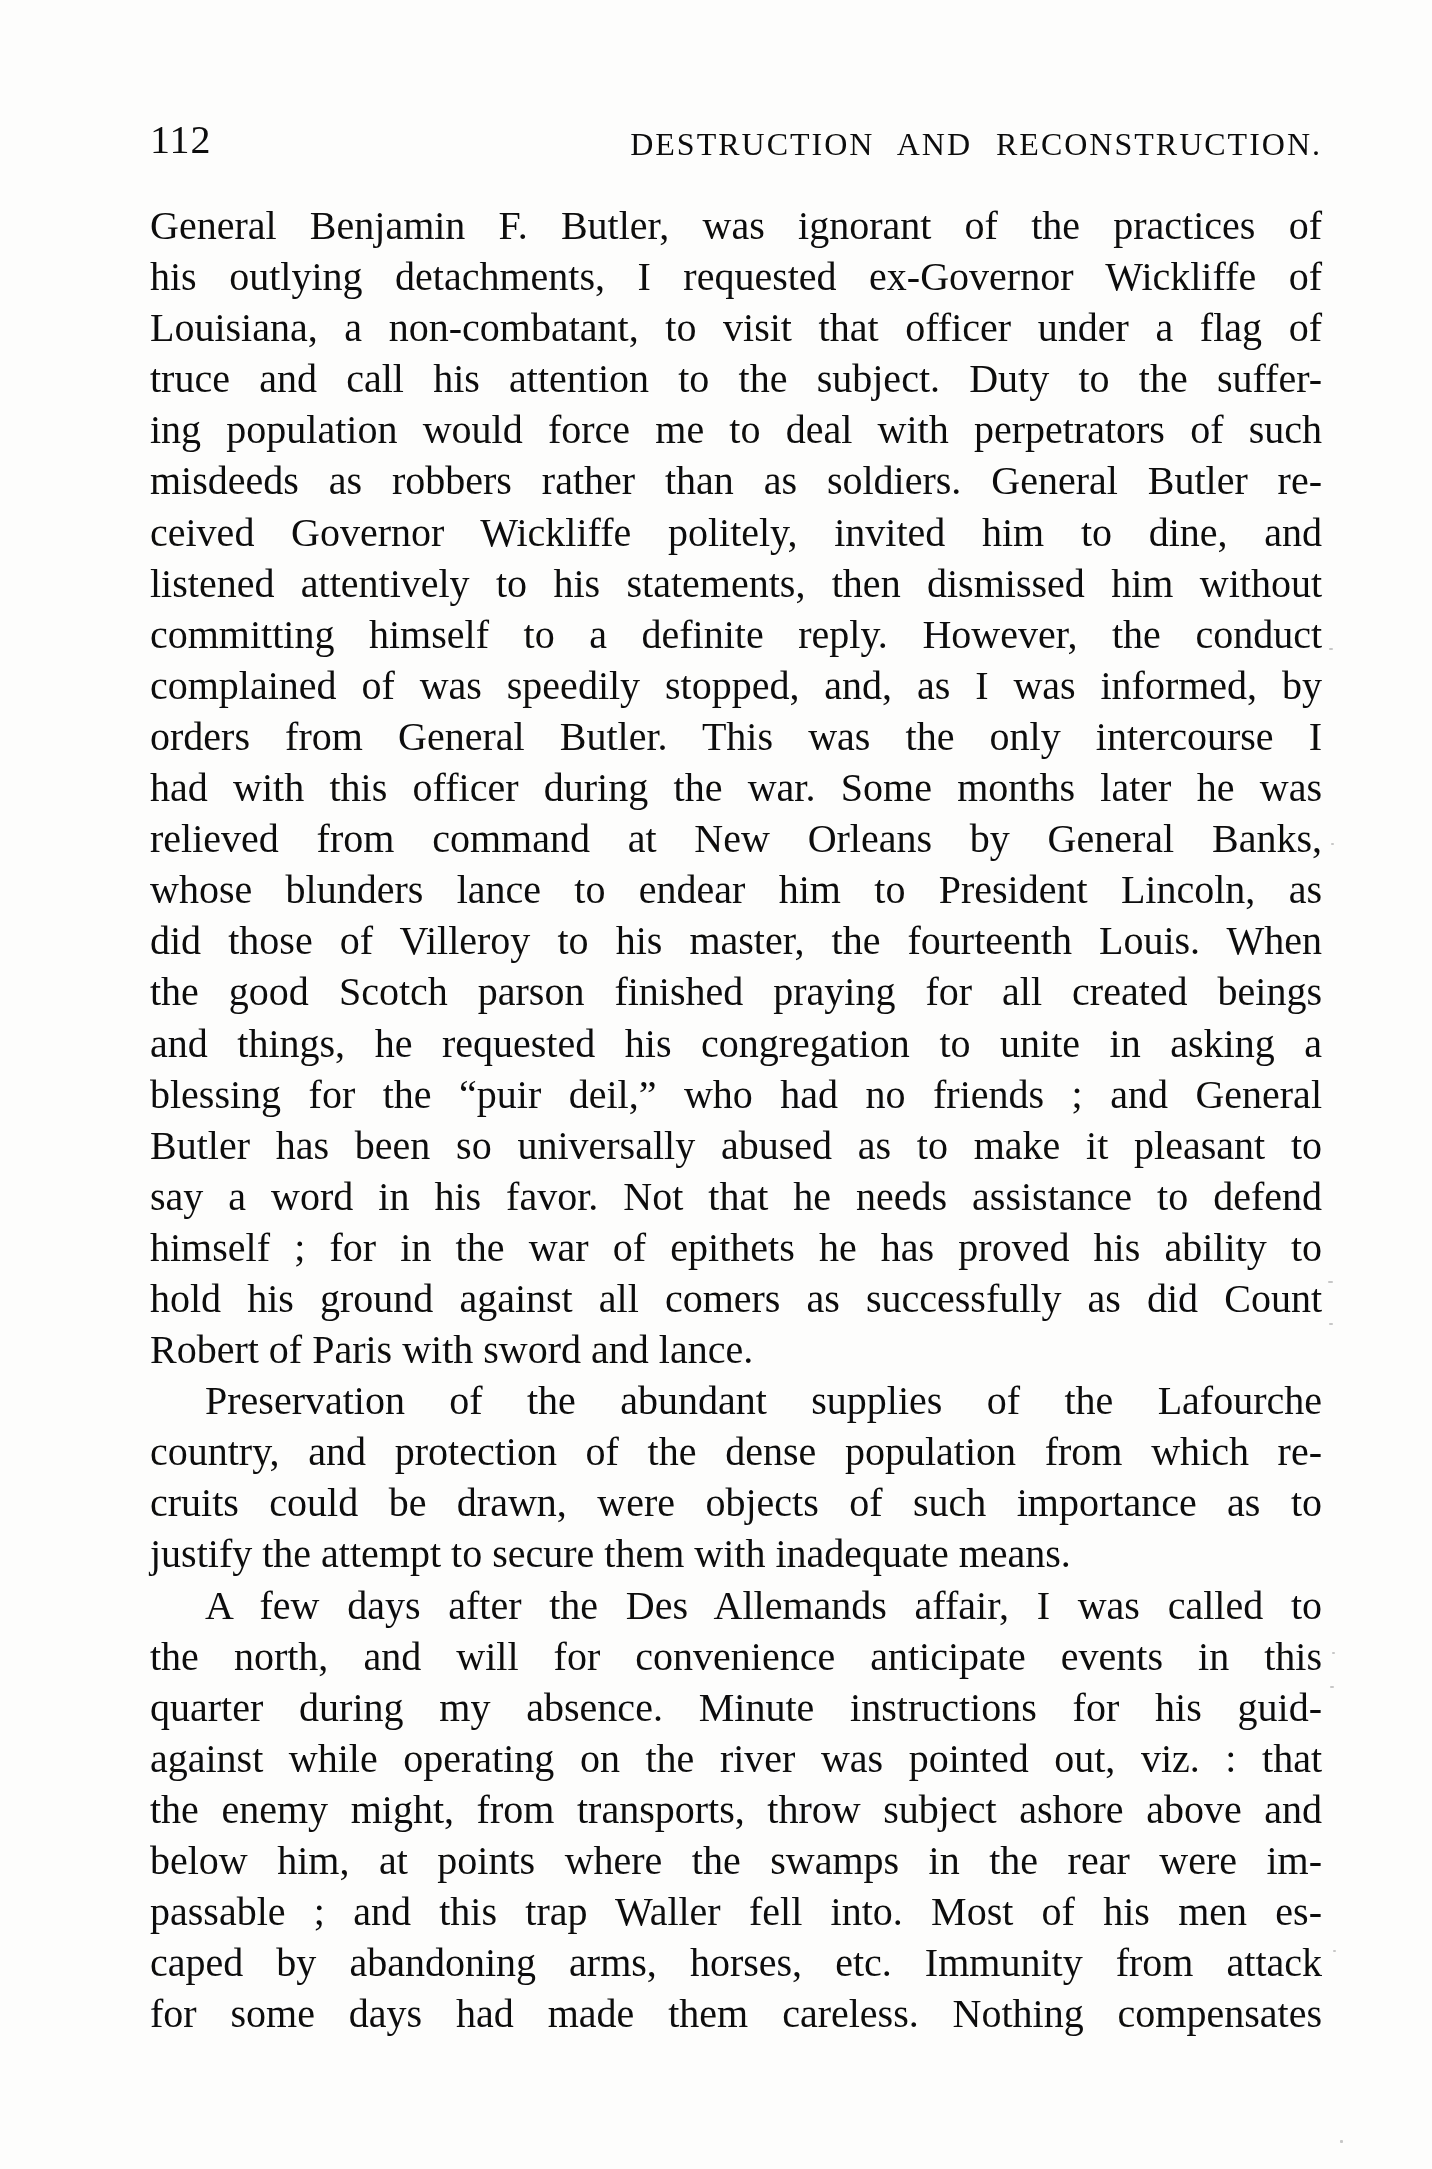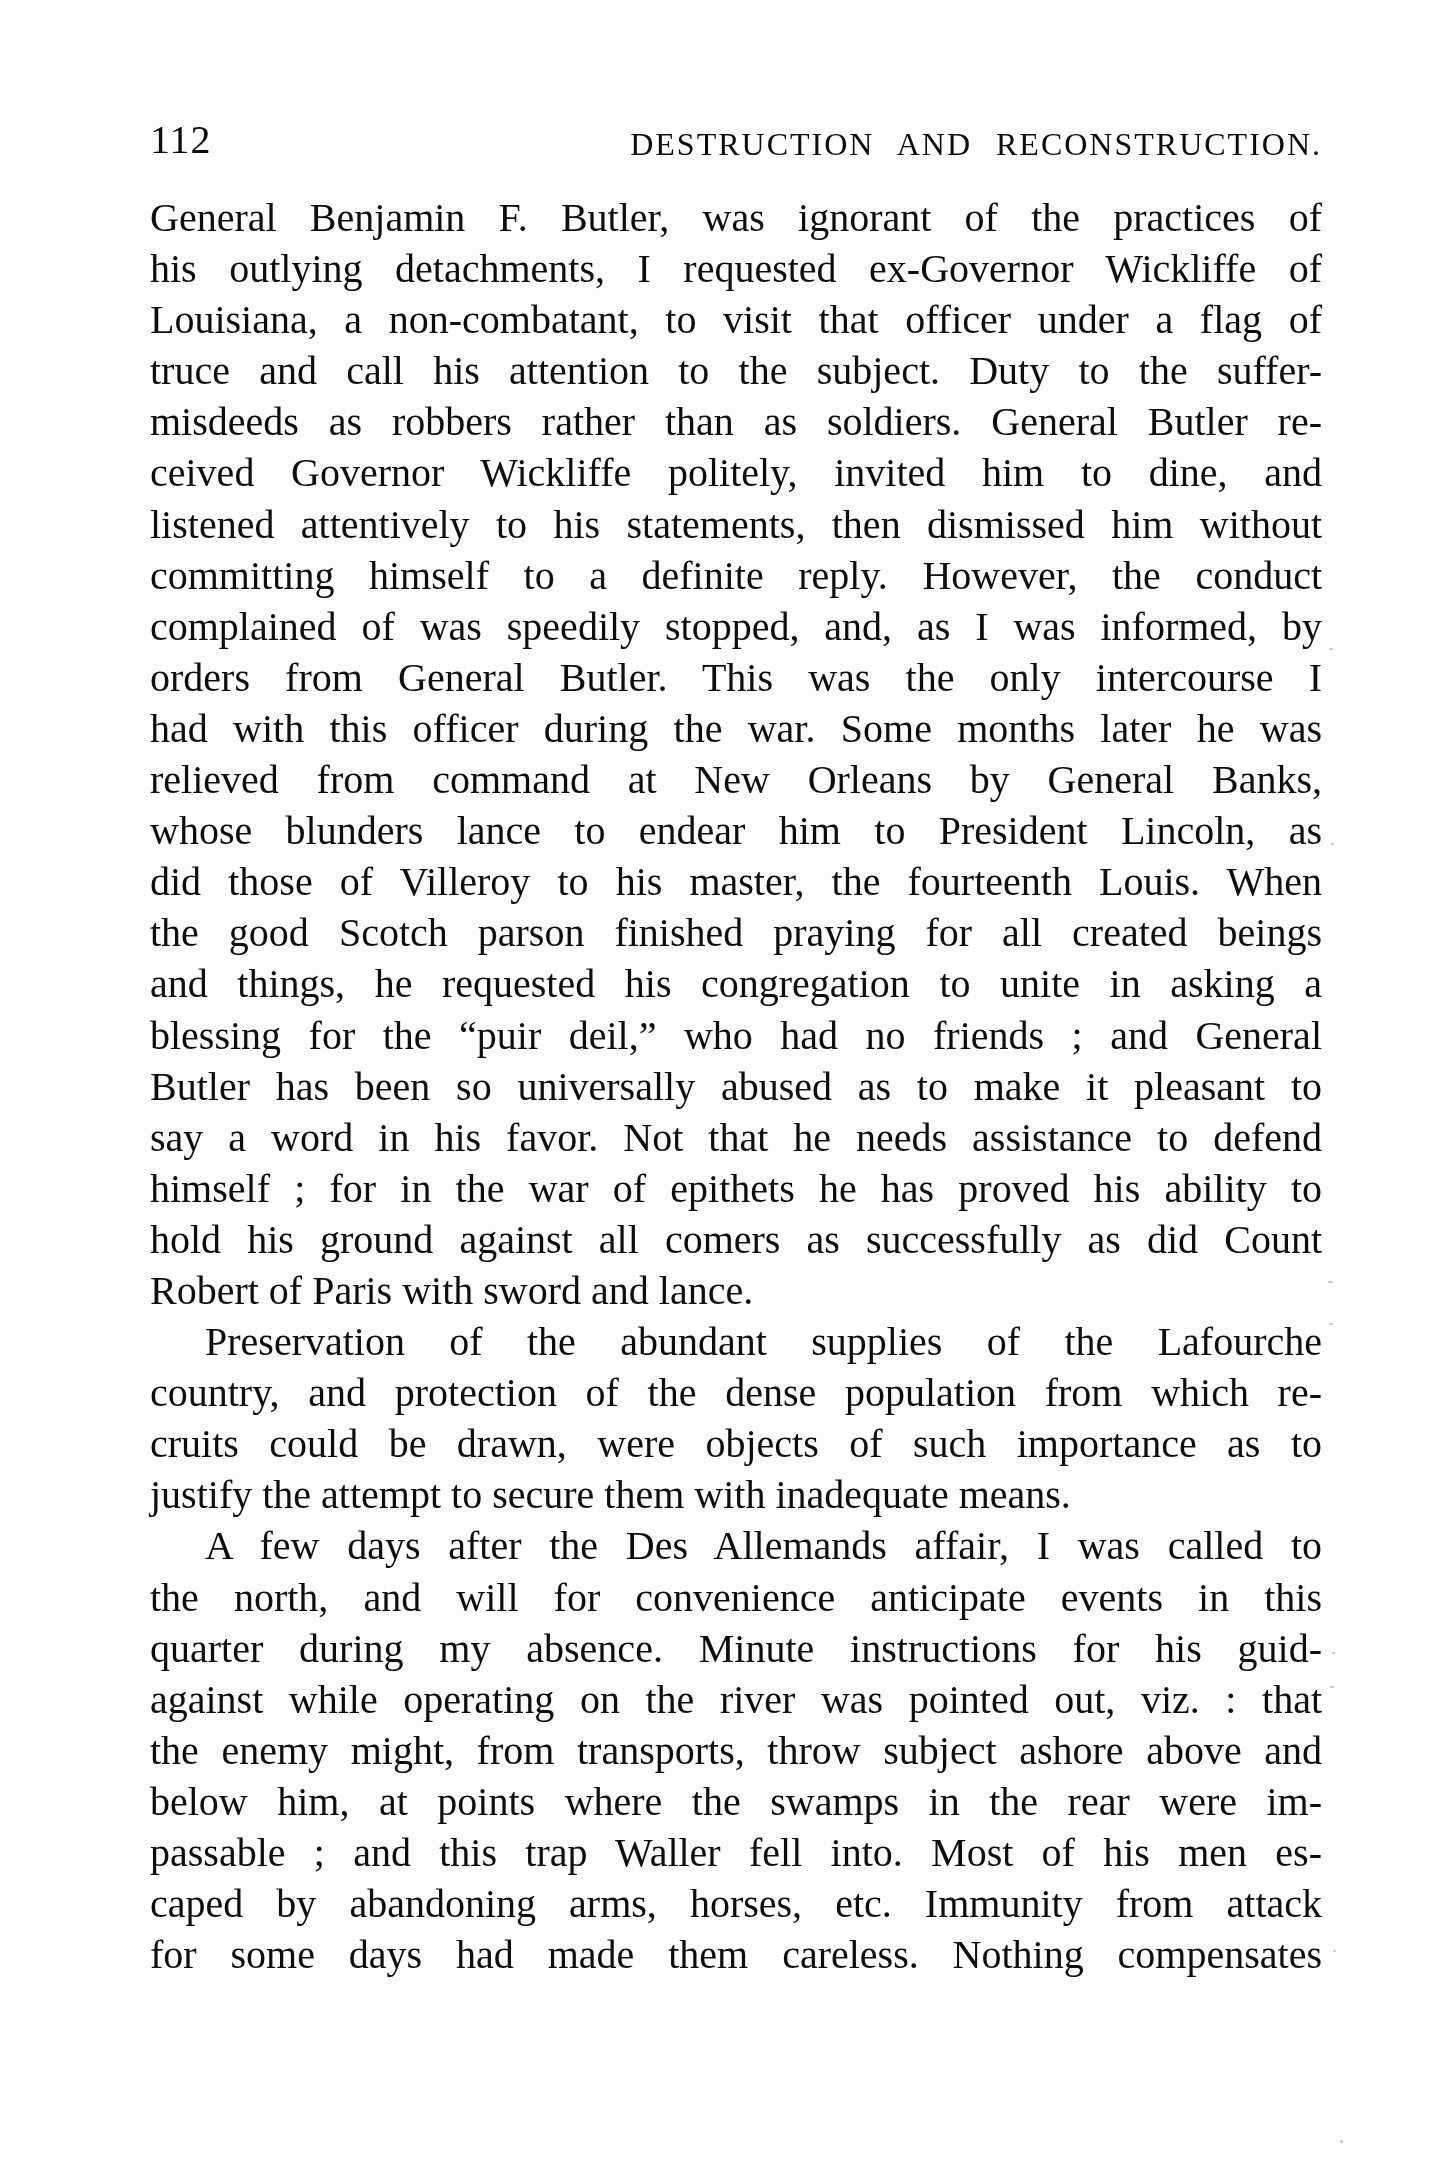--- a/index.html
+++ b/index.html
@@ -35,21 +35,21 @@
   .running-head {
     flex: 1;
     text-align: right;
     font-size: 32px;
     line-height: 1;
     letter-spacing: 2px;
     word-spacing: 14px;
     align-self: flex-end;
   }
   .page-body {
-    margin-top: 32px;
+    margin-top: 40px;
     font-size: 40px;
     line-height: 51.1px;
   }
   .line {
     text-align: justify;
     text-align-last: justify;
     white-space: normal;
   }
   .line.indent {
     text-indent: 55px;
@@ -72,20 +72,21 @@
   <div class="page-header">
     <span class="folio">112</span>
     <span class="running-head">DESTRUCTION AND RECONSTRUCTION.</span>
   </div>
 
   <div class="page-body" id="body-text">
       <div class="line">General Benjamin F. Butler, was ignorant of the practices of</div>
       <div class="line">his outlying detachments, I requested ex-Governor Wickliffe of</div>
       <div class="line">Louisiana, a non-combatant, to visit that officer under a flag of</div>
       <div class="line">truce and call his attention to the subject.  Duty to the suffer-</div>
+      <div class="line">ing population would force me to deal with perpetrators of such</div>
       <div class="line">misdeeds as robbers rather than as soldiers.  General Butler re-</div>
       <div class="line">ceived Governor Wickliffe politely, invited him to dine, and</div>
       <div class="line">listened attentively to his statements, then dismissed him without</div>
       <div class="line">committing himself to a definite reply.  However, the conduct</div>
       <div class="line">complained of was speedily stopped, and, as I was informed, by</div>
       <div class="line">orders from General Butler.  This was the only intercourse I</div>
       <div class="line">had with this officer during the war.  Some months later he was</div>
       <div class="line">relieved from command at New Orleans by General Banks,</div>
       <div class="line">whose blunders lance to endear him to President Lincoln, as</div>
       <div class="line">did those of Villeroy to his master, the fourteenth Louis.  When</div>

